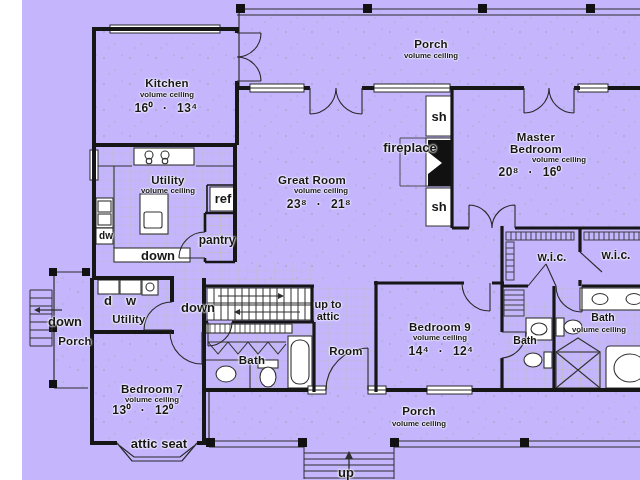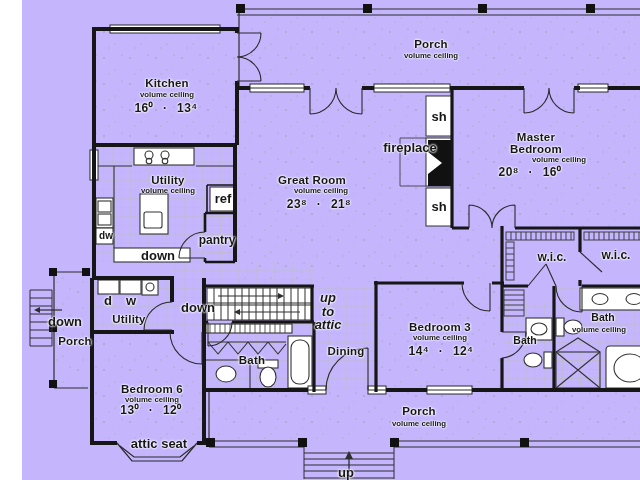--- a/index.html
+++ b/index.html
@@ -10,21 +10,21 @@
        color:#161616;font-weight:bold;white-space:nowrap;line-height:1.05;
        text-shadow:0 0 2px #fff,0 0 2px #fff,0 0 3px #fff;}
   .name{font-size:11.5px;letter-spacing:.2px;}
   .name-sm{font-size:10.5px;}
   .sub{font-size:7.8px;}
   .dims{font-size:12px;word-spacing:6px;letter-spacing:.4px;}
   .sm{font-size:13px;}
   .xs{font-size:10px;}
   .wic{font-size:12px;}
   .wrap{white-space:normal;width:74px;}
-  .wrap-attic{white-space:normal;width:30px;font-size:13px;font-style:italic;}
+  .wrap-attic{white-space:normal;width:30px;font-size:11px;}
 </style>
 </head>
 <body>
 
 <div class="stage">
 
 <svg width="640" height="480" viewBox="0 0 640 480">
   <defs>
     <pattern id="tile" width="9" height="9" patternUnits="userSpaceOnUse">
       <path d="M9 0H0V9" fill="none" stroke="#bcbcbc" stroke-width="0.7"></path>
@@ -264,37 +264,37 @@
 <div class="lbl name wrap" style="left:514px;top:143px">Master Bedroom</div>
 <div class="lbl sub" style="left:537px;top:160px">volume ceiling</div>
 <div class="lbl dims" style="left:508px;top:172px">20⁸ · 16⁰</div>
 
 <div class="lbl wic" style="left:530px;top:257px">w.i.c.</div>
 <div class="lbl wic" style="left:594px;top:255px">w.i.c.</div>
 
 <div class="lbl name-sm" style="left:581px;top:318px">Bath</div>
 <div class="lbl sub" style="left:577px;top:330px">volume ceiling</div>
 
-<div class="lbl name" style="left:418px;top:327px">Bedroom 3</div>
+<div class="lbl name" style="left:418px;top:327px">Bedroom 9</div>
 <div class="lbl sub" style="left:418px;top:338px">volume ceiling</div>
 <div class="lbl dims" style="left:419px;top:351px">14⁴ · 12⁴</div>
 
 <div class="lbl name-sm" style="left:503px;top:341px">Bath</div>
 
-<div class="lbl name" style="left:324px;top:351px">Dining</div>
+<div class="lbl name" style="left:324px;top:351px">Room</div>
 
 <div class="lbl name" style="left:230px;top:360px">Bath</div>
 
 <div class="lbl name" style="left:107px;top:319px">Utility</div>
 
 <div class="lbl name" style="left:53px;top:341px">Porch</div>
 
-<div class="lbl name" style="left:130px;top:389px">Bedroom 6</div>
+<div class="lbl name" style="left:130px;top:389px">Bedroom 7</div>
 <div class="lbl sub" style="left:130px;top:400px">volume ceiling</div>
-<div class="lbl dims" style="left:129px;top:410px">13⁰ · 12⁰</div>
+<div class="lbl dims" style="left:121px;top:410px">13⁰ · 12⁰</div>
 
 <div class="lbl name" style="left:397px;top:411px">Porch</div>
 <div class="lbl sub" style="left:397px;top:424px">volume ceiling</div>
 
 <div class="lbl sm" style="left:388px;top:148px">fireplace</div>
 <div class="lbl sm" style="left:417px;top:117px">sh</div>
 <div class="lbl sm" style="left:417px;top:207px">sh</div>
 <div class="lbl sm" style="left:201px;top:199px">ref</div>
 <div class="lbl wic" style="left:195px;top:240px">pantry</div>
 <div class="lbl sm" style="left:136px;top:256px">down</div>

